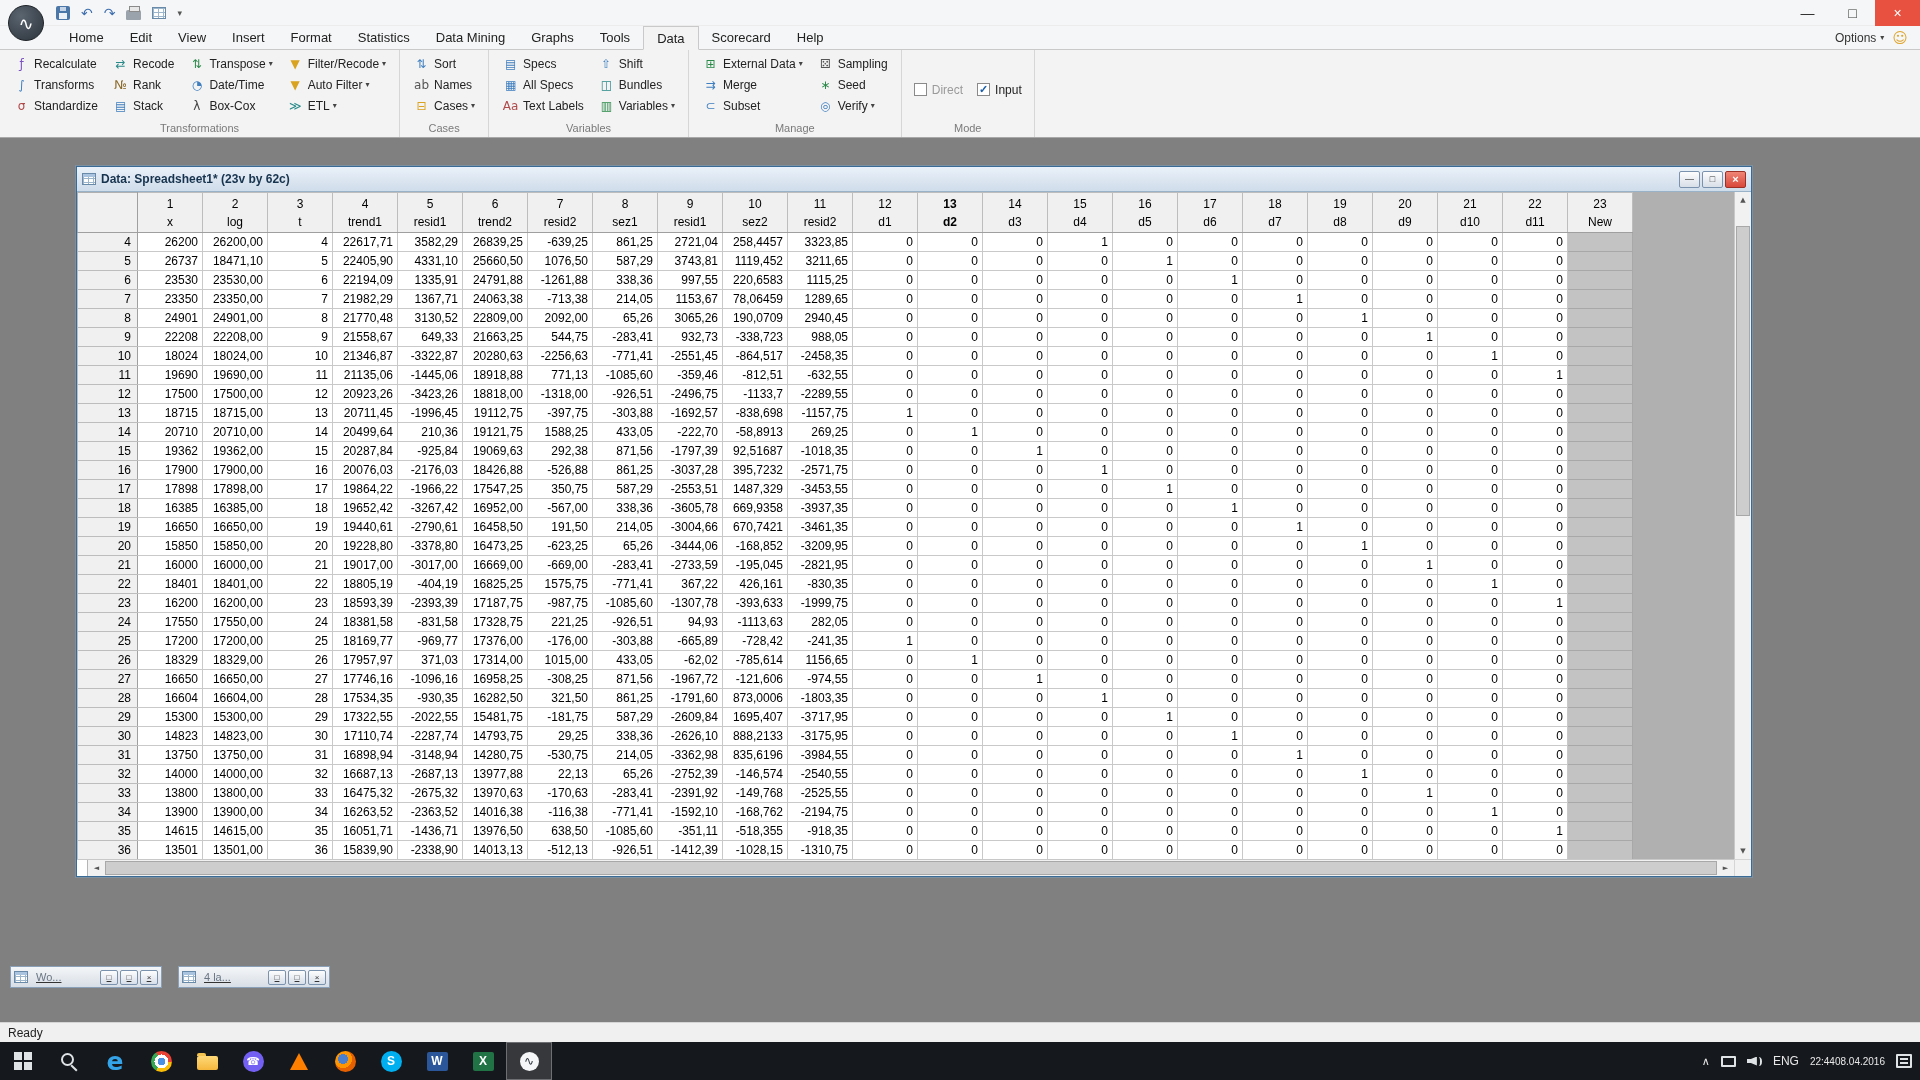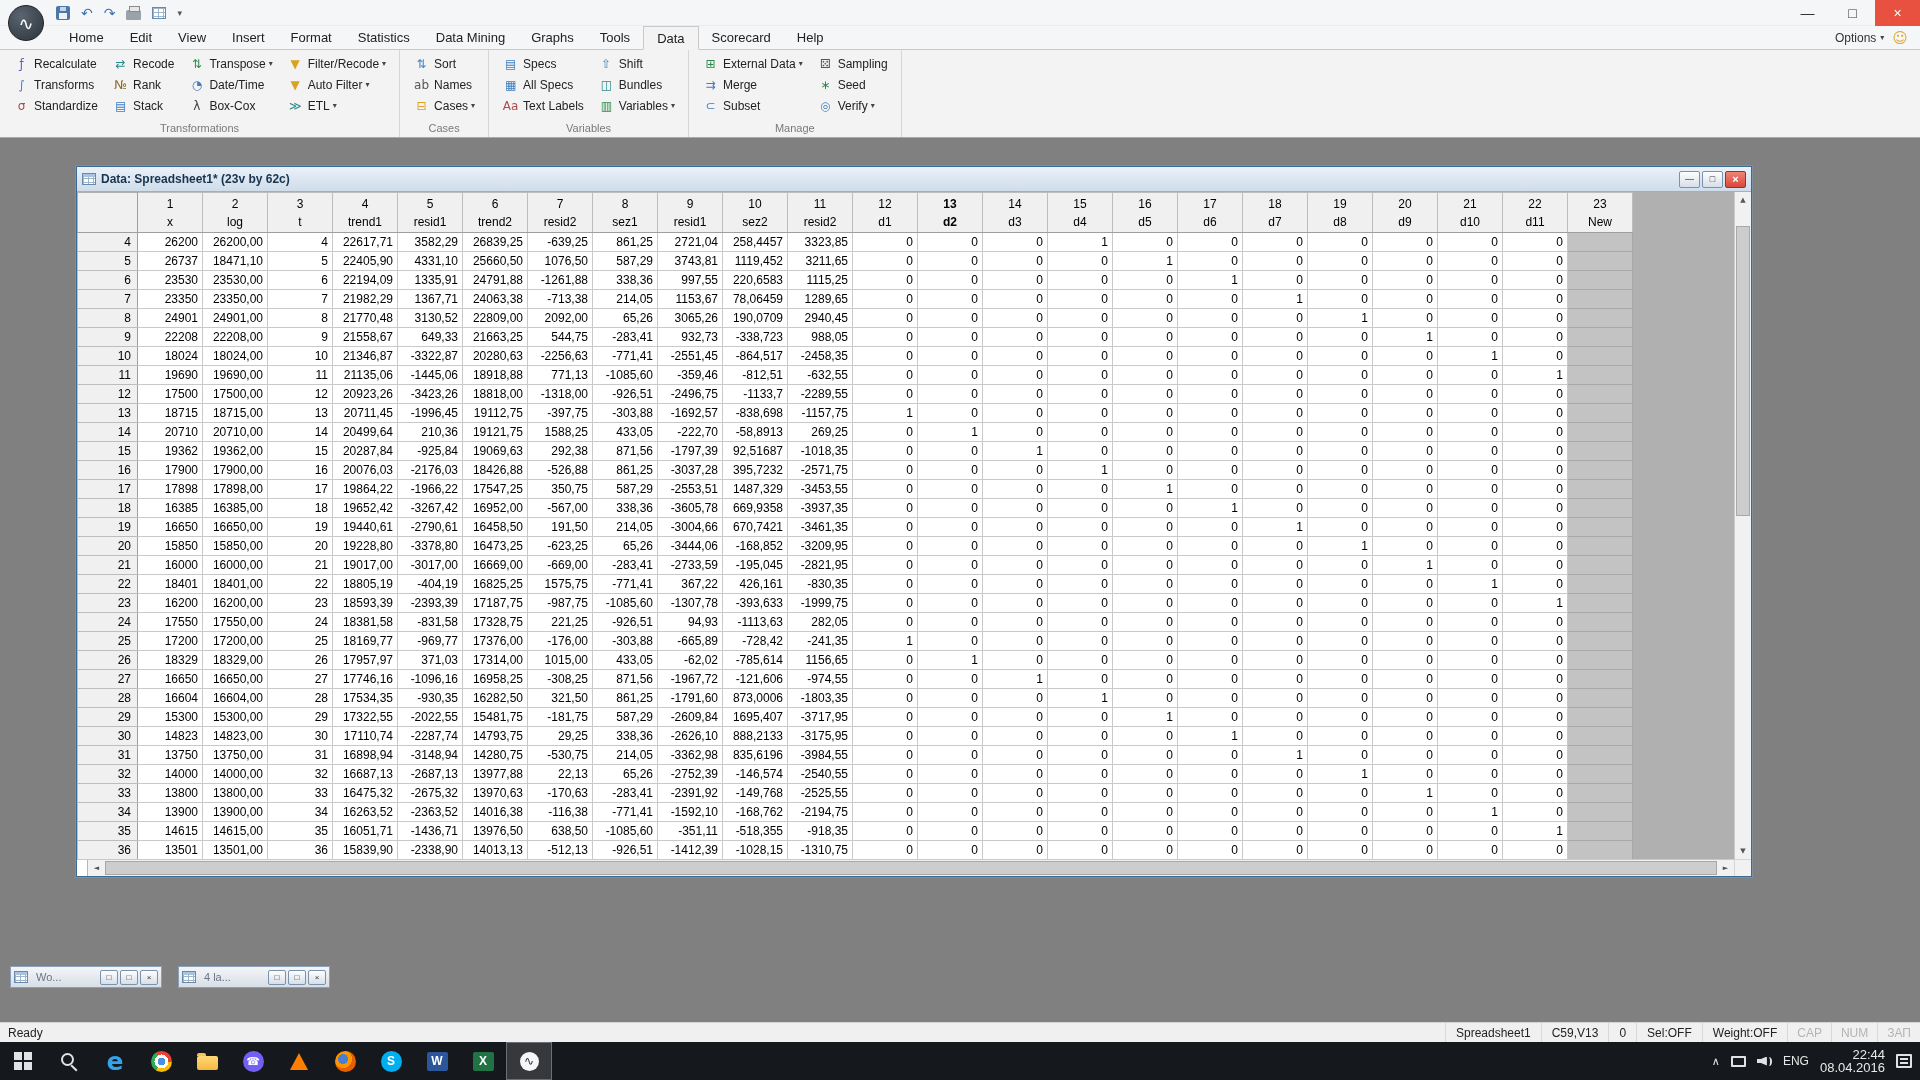--- a/index.html
+++ b/index.html
@@ -81,21 +81,21 @@
   .vtrack { flex:1; position:relative; }
   .vthumb { position:absolute; left:1px; right:1px; top:18px; height:290px; background:#cdcdcd; border:1px solid #a8a8a8; }
   .hscroll { position:absolute; left:0; bottom:0; right:17px; height:17px; background:#f1f1f1; border-top:1px solid #c8c8c8; display:flex; align-items:stretch; }
   .hsplit { width:11px; background:#fff; border-right:1px solid #b5b5b5; flex:none; }
   .hscroll .sarrow { width:17px; height:100%; flex:none; }
   .hthumb { flex:1; margin:1px 0; background:#cdcdcd; border:1px solid #a8a8a8; }
   .scorner { position:absolute; right:0; bottom:0; width:17px; height:17px; background:#f1f1f1; border-left:1px solid #d5d5d5; border-top:1px solid #d5d5d5; }
 
   
   .miniwins { position:absolute; left:10px; bottom:34px; display:flex; gap:16px; }
-  .miniwin { width:152px; height:22px; display:flex; align-items:center; background:linear-gradient(#f4f6f8,#d8dee6); border:1px solid #8aa0b8; padding:0 3px; font-size:11px; color:#333; }
+  .miniwin { width:152px; height:22px; display:flex; align-items:center; background:linear-gradient(#f4f6f8,#d8dee6); border:1px solid #8aa0b8; padding:0 3px; font-size:11px; color:#333;text-decoration:underline; }
   .mini-title { flex:1; overflow:hidden; white-space:nowrap; color:#6a7684; padding-left:3px; }
   .miniwin .mbtn { width:18px; height:15px; font-size:8px; }
   .analysisbar { position:absolute; left:0; right:0; bottom:2px; height:26px; display:flex; align-items:center; gap:10px; padding-left:4px; }
   .an-appic { width:20px; height:20px; background:#fff; border:1px solid #9a3a30; border-left:5px solid #c0392b; border-radius:2px; }
   .an-btn { height:23px; display:flex; align-items:center; gap:5px; background:linear-gradient(#fafafa,#dcdcdc); border:1px solid #8a8a8a; padding:0 9px; font-size:11px; color:#222; }
   .an-ic { width:13px; height:13px; border:1px solid #777; background:linear-gradient(135deg,#d0493a 0 50%, #3a6fd0 50% 100%); }
 
   
   .statusbar { position:absolute; left:0; right:0; bottom:38px; height:20px; background:#f0f0f0; border-top:1px solid #d5d5d5; display:flex; align-items:stretch; font-size:12px; color:#222;gap:24px; }
   .sb-ready { display:flex; align-items:center; padding-left:8px; }
@@ -128,21 +128,21 @@
     background:linear-gradient(90deg,#2b2e34,#434a54 25%,#2a2f36 55%,#1b1e23 80%,#15181c); }
   .photo-text { position:absolute; right:22px; bottom:4px; font-style:italic; color:rgba(255,255,255,.68); font-size:13px; font-family:"DejaVu Serif",serif; }
   .tb-tray { margin-left:auto; display:flex; align-items:center; gap:11px; padding-right:8px; }
   .tray-chev { font-size:11px; color:#e8e8e8; font-family:"DejaVu Sans",sans-serif; }
   .ic-display { width:15px; height:11px; border:2px solid #dfe3e6; border-radius:1px; }
   .ic-vol { width:15px; height:13px; position:relative; }
   .ic-vol::before { content:""; position:absolute; left:0; top:2px; width:10px; height:9px; background:#dfe3e6;
     clip-path:polygon(0 28%, 40% 28%, 100% 0, 100% 100%, 40% 72%, 0 72%); }
   .ic-vol::after { content:""; position:absolute; right:0; top:2px; width:5px; height:9px; border-right:2px solid #dfe3e6; border-radius:50%; }
   .tray-lang { font-size:12px; }
-  .tb-clock { display:flex; flex-direction:column; align-items:flex-end; font-size:13px; line-height:13px; }
+  .tb-clock { display:flex; flex-direction:row; align-items:flex-end; font-size:10px; line-height:13px; }
   .ic-action { width:16px; height:14px; border:2px solid #dfe3e6; border-radius:1px; position:relative; }
   .ic-action::after { content:""; position:absolute; left:2px; top:2px; right:2px; height:2px; background:#dfe3e6; box-shadow:0 4px 0 #dfe3e6; }
 </style>
 </head>
 <body>
 
 <div class="screen">
 
   <div class="titlebar">
     <div class="app-orb">
@@ -333,20 +333,35 @@
                 <span class="rlbl">Seed</span>
               </div>
               <div class="rbtn">
                 <span class="ric" style="color: rgb(63, 127, 191);">◎</span>
                 <span class="rlbl">Verify</span>
                 <span class="rarrow">▾</span>
               </div>
             </div>
           </div>
           <div class="rgroup-label">Manage</div>
+        </div>
+        <div class="rgroup">
+          <div class="rgroup-cols">
+            <div class="cbwrap">
+              <div class="cbrow disabled">
+                <span class="cbox"></span>
+                <span>Direct</span>
+              </div>
+              <div class="cbrow">
+                <span class="cbox">✓</span>
+                <span>Input</span>
+              </div>
+            </div>
+          </div>
+          <div class="rgroup-label">Mode</div>
         </div>
       </div>
   </div>
 
   <div class="workspace">
 
     <div class="mdi">
       <div class="mdi-title">
         <span class="sheet-ic"></span>
         <span class="mdi-title-text">Data: Spreadsheet1* (23v by 62c)</span>
@@ -1373,30 +1388,20 @@
           <span class="mbtn">□</span>
           <span class="mbtn">□</span>
           <span class="mbtn">×</span>
         </div>
       </div>
 
   </div>
 
   <div class="statusbar">
     <span class="sb-ready">Ready</span>
-    <div class="sb-right">
-        <span class="sb-cell">Spreadsheet1</span>
-        <span class="sb-cell">C59,V13</span>
-        <span class="sb-cell">0</span>
-        <span class="sb-cell">Sel:OFF</span>
-        <span class="sb-cell">Weight:OFF</span>
-        <span class="sb-ind">CAP</span>
-        <span class="sb-ind">NUM</span>
-        <span class="sb-ind">ЗАП</span>
-      </div>
   </div>
 
   <div class="taskbar">
     <div class="tb-btn">
         <span class="ic-win">
           <i></i>
           <i></i>
           <i></i>
           <i></i>
         </span>

